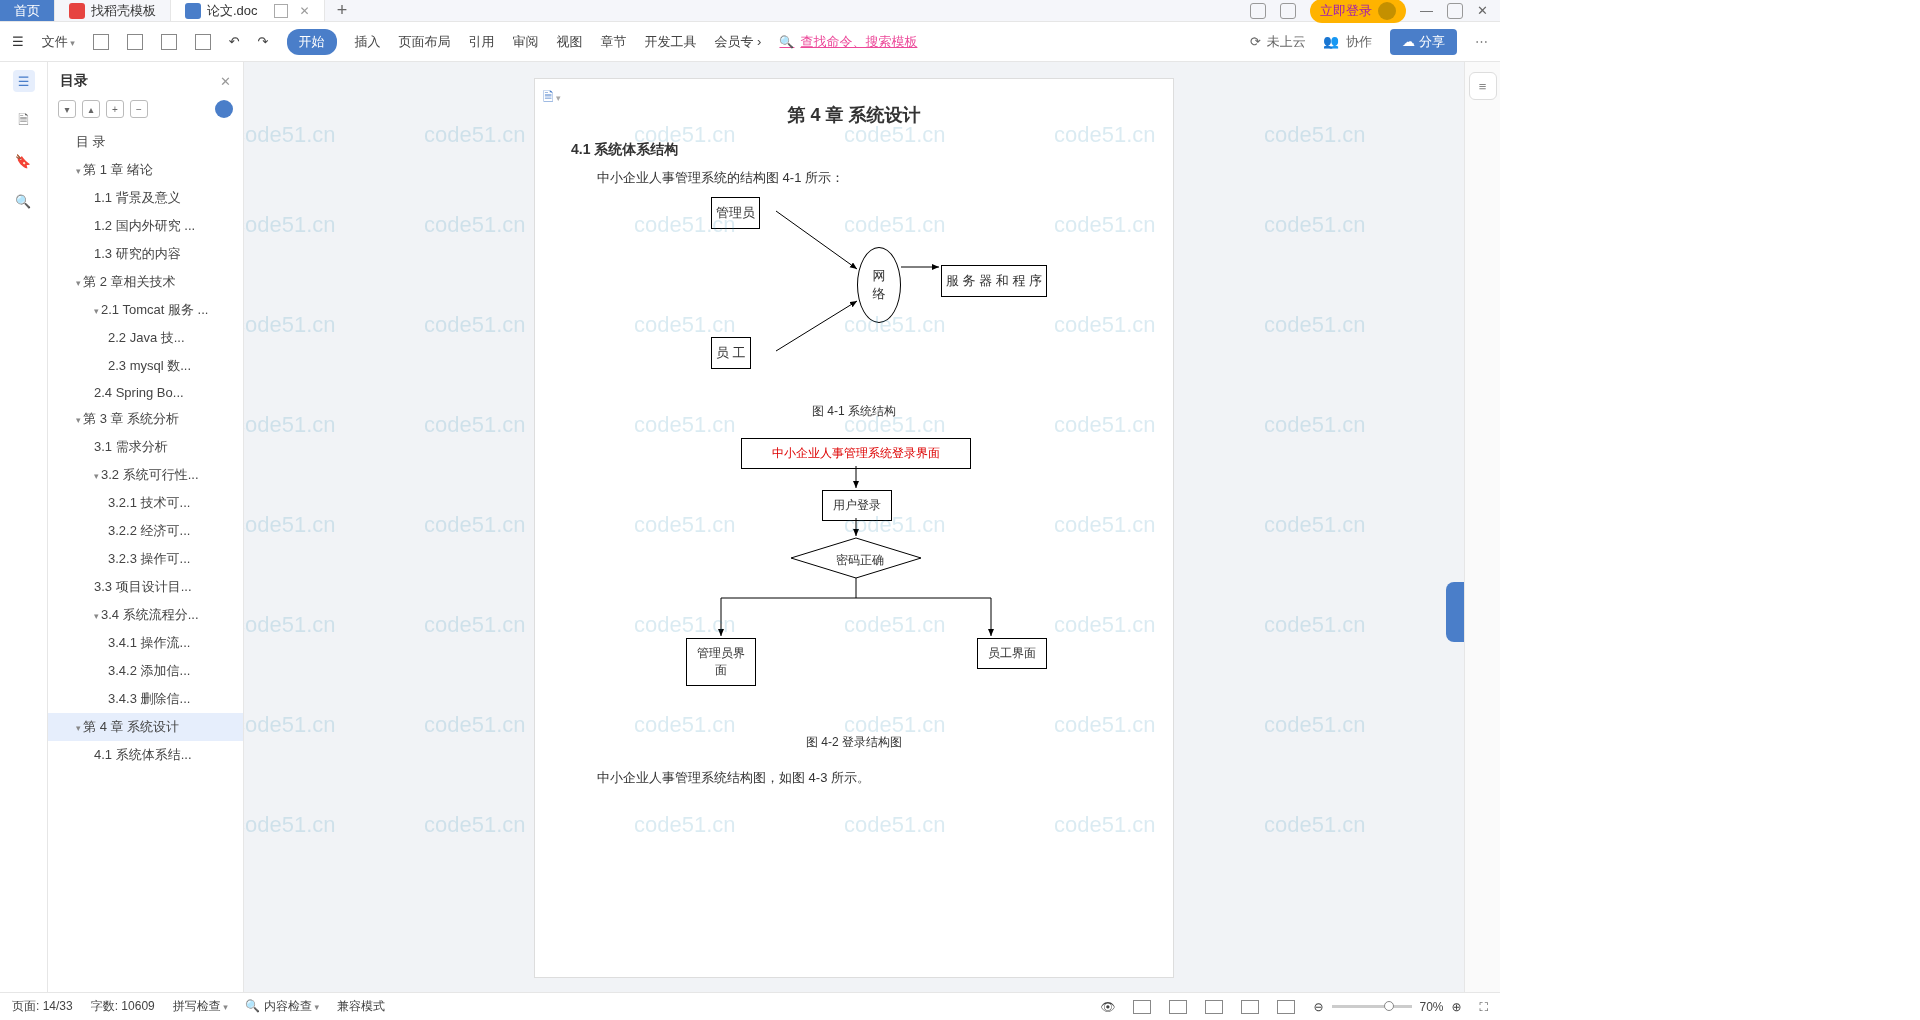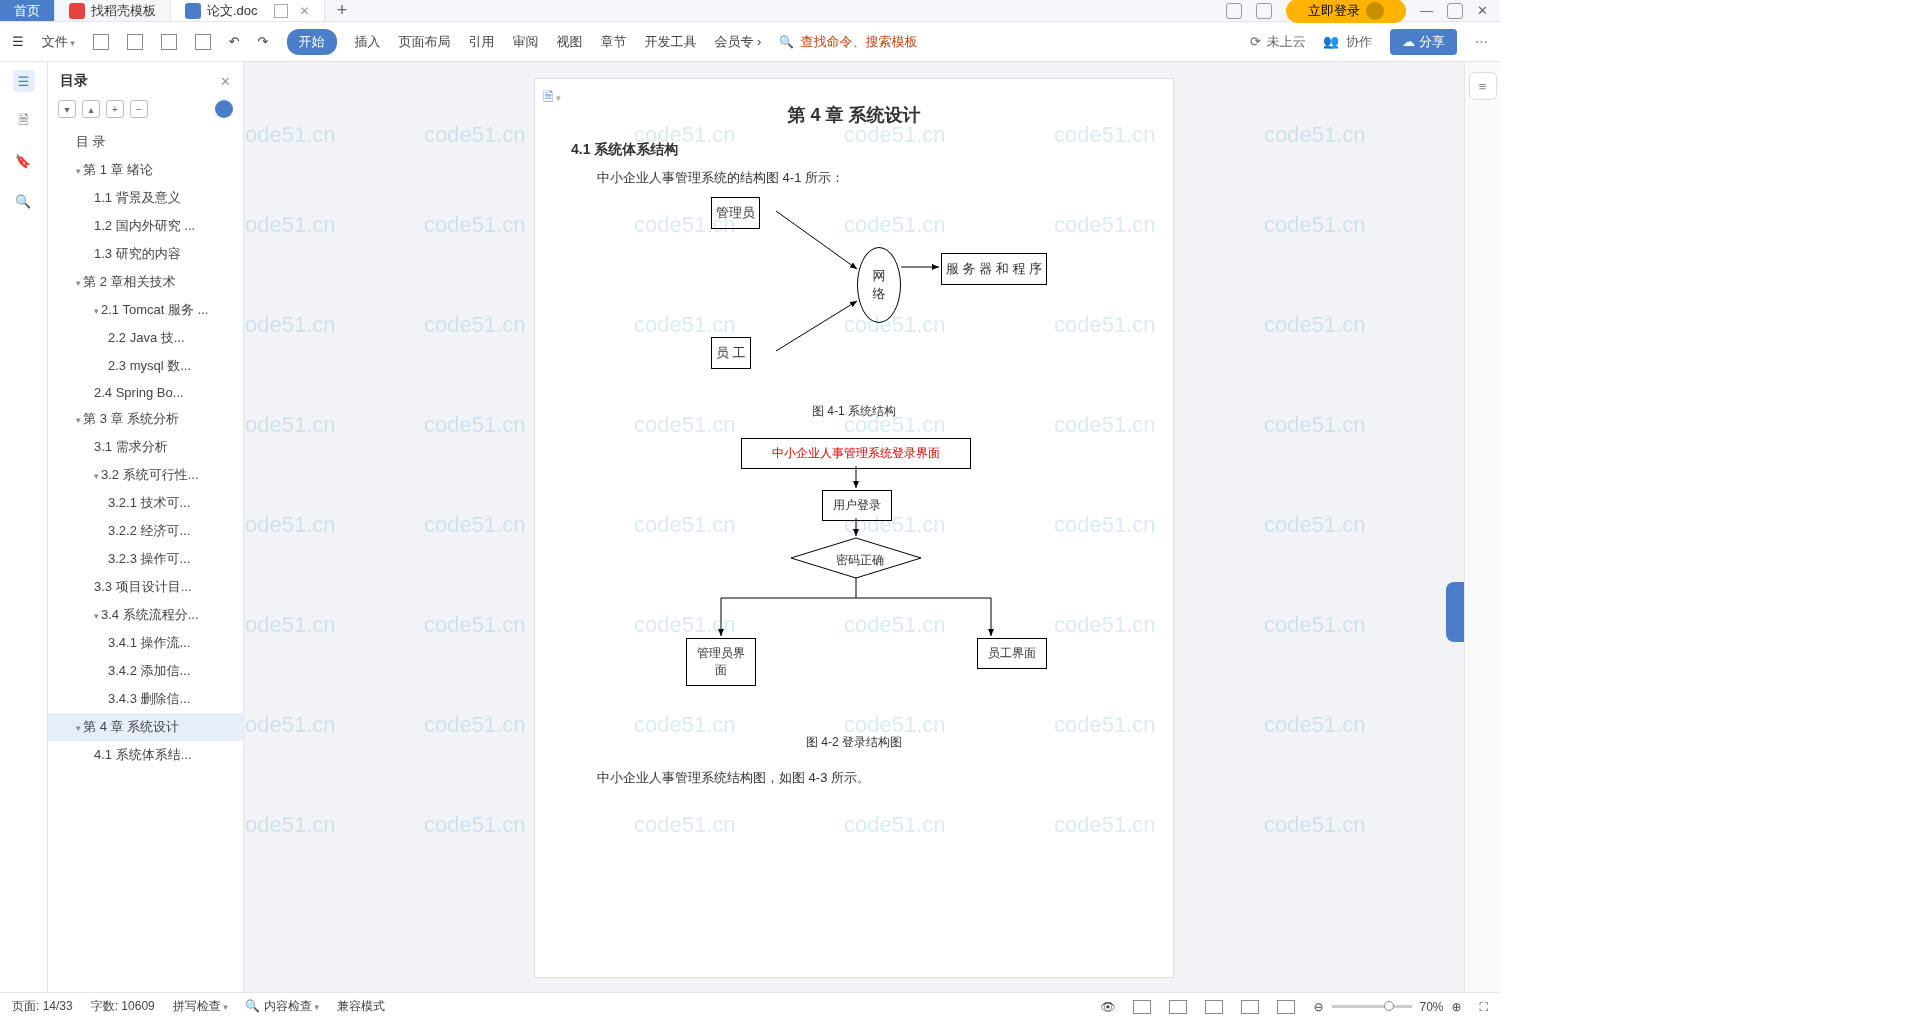--- a/index.html
+++ b/index.html
@@ -8,34 +8,34 @@
 
 .tabbar { height: 22px; background: #f5f6fa; display: flex; align-items: stretch; border-bottom: 1px solid #e6e6e6; }
 .tab { display: flex; align-items: center; padding: 0 14px; gap: 6px; border-right: 1px solid #e6e6e6; }
 .tab.home { background: #4a7ec9; color: #fff; }
 .tab.active { background: #fff; }
 .tab-icon { width: 16px; height: 16px; display: inline-block; }
 .tab-icon.dk { background: #e64340; border-radius: 3px; }
 .tab-icon.w { background: #4a7ec9; border-radius: 3px; }
 .tabbar .spacer { flex: 1; }
 .tabbar .right { display: flex; align-items: center; gap: 14px; padding: 0 12px; color: #666; }
-.login-btn { background: #ffb300; color: #000000; height: 24px; padding: 0 22px; border-radius: 12px; display: flex; align-items: center; gap: 6px; }
+.login-btn { background: #ffb300; color: #a21caf; height: 24px; padding: 0 10px; border-radius: 12px; display: flex; align-items: center; gap: 6px; }
 .login-btn .avatar { width: 18px; height: 18px; background: #c49000; border-radius: 50%; }
 .icon-box { width: 16px; height: 16px; border: 1px solid #999; border-radius: 3px; }
 .plus-tab { padding: 0 12px; display: flex; align-items: center; color: #666; font-size: 18px; }
 .tab .close-x { color:#999; margin-left:6px; font-size:12px; }
 .tab .dup-icon { width:14px;height:14px;border:1px solid #aaa; margin-left:10px; }
 
 
 .ribbon { height: 40px; display: flex; align-items: center; border-bottom: 1px solid #e6e6e6; padding: 0 12px; gap: 18px; }
 .rbtn { color: #444; }
 .rbtn.pill { background: #4a7ec9; color: #fff; padding: 4px 12px; border-radius: 12px; }
 .rbtn.chev::after { content: " ▾"; font-size: 9px; color: #888; }
 .ribbon .sep { flex:1; }
-.ribbon .search { color: #c2410c; display:flex; align-items:center; gap:6px; }
+.ribbon .search { color: #ec4899; display:flex; align-items:center; gap:6px;text-decoration:underline; }
 .ribbon .search::before { content: "🔍"; font-size:12px; }
 .ribbon .cloud { display:flex; align-items:center; gap:6px; color:#666; }
 .ribbon .collab { display:flex; align-items:center; gap:6px; color:#666; }
 .ribbon .share { background:#4a7ec9; color:#fff; padding:4px 12px; border-radius:4px; display:flex; align-items:center; gap:4px; }
 .ribbon .dots { color:#666; }
 .ribbon .file-ico { width:16px;height:16px;border:1px solid #888; }
 
 
 .main { flex: 1; display: flex; min-height: 0; }
 .leftrail { width: 48px; border-right: 1px solid #e6e6e6; display:flex; flex-direction:column; align-items:center; padding-top:8px; gap:18px; }
@@ -265,21 +265,21 @@
       <p>中小企业人事管理系统的结构图 4-1 所示：</p>
 
       <div class="figure">
         <div class="dia1">
           <div class="dbox" style="left:140px;top:0;">管理员</div>
           <div class="dbox" style="left:140px;top:140px;">员    工</div>
           <div class="dell">
               <span>网</span>
               <span>络</span>
             </div>
-          <div class="dbox" style="left:370px;top:56px;">服 务 器 和 程 序</div>
+          <div class="dbox" style="left:370px;top:68px;">服 务 器 和 程 序</div>
           <svg width="570" height="200">
             <defs>
                 <marker id="ah" markerWidth="8" markerHeight="8" refX="7" refY="3" orient="auto">
                   <path d="M0,0 L7,3 L0,6 Z" fill="#000"></path>
                 </marker>
               </defs>
             <line x1="205" y1="14" x2="286" y2="72" stroke="#000" marker-end="url(#ah)"></line>
             <line x1="205" y1="154" x2="286" y2="104" stroke="#000" marker-end="url(#ah)"></line>
             <line x1="330" y1="70" x2="368" y2="70" stroke="#000" marker-end="url(#ah)"></line>
           </svg>

